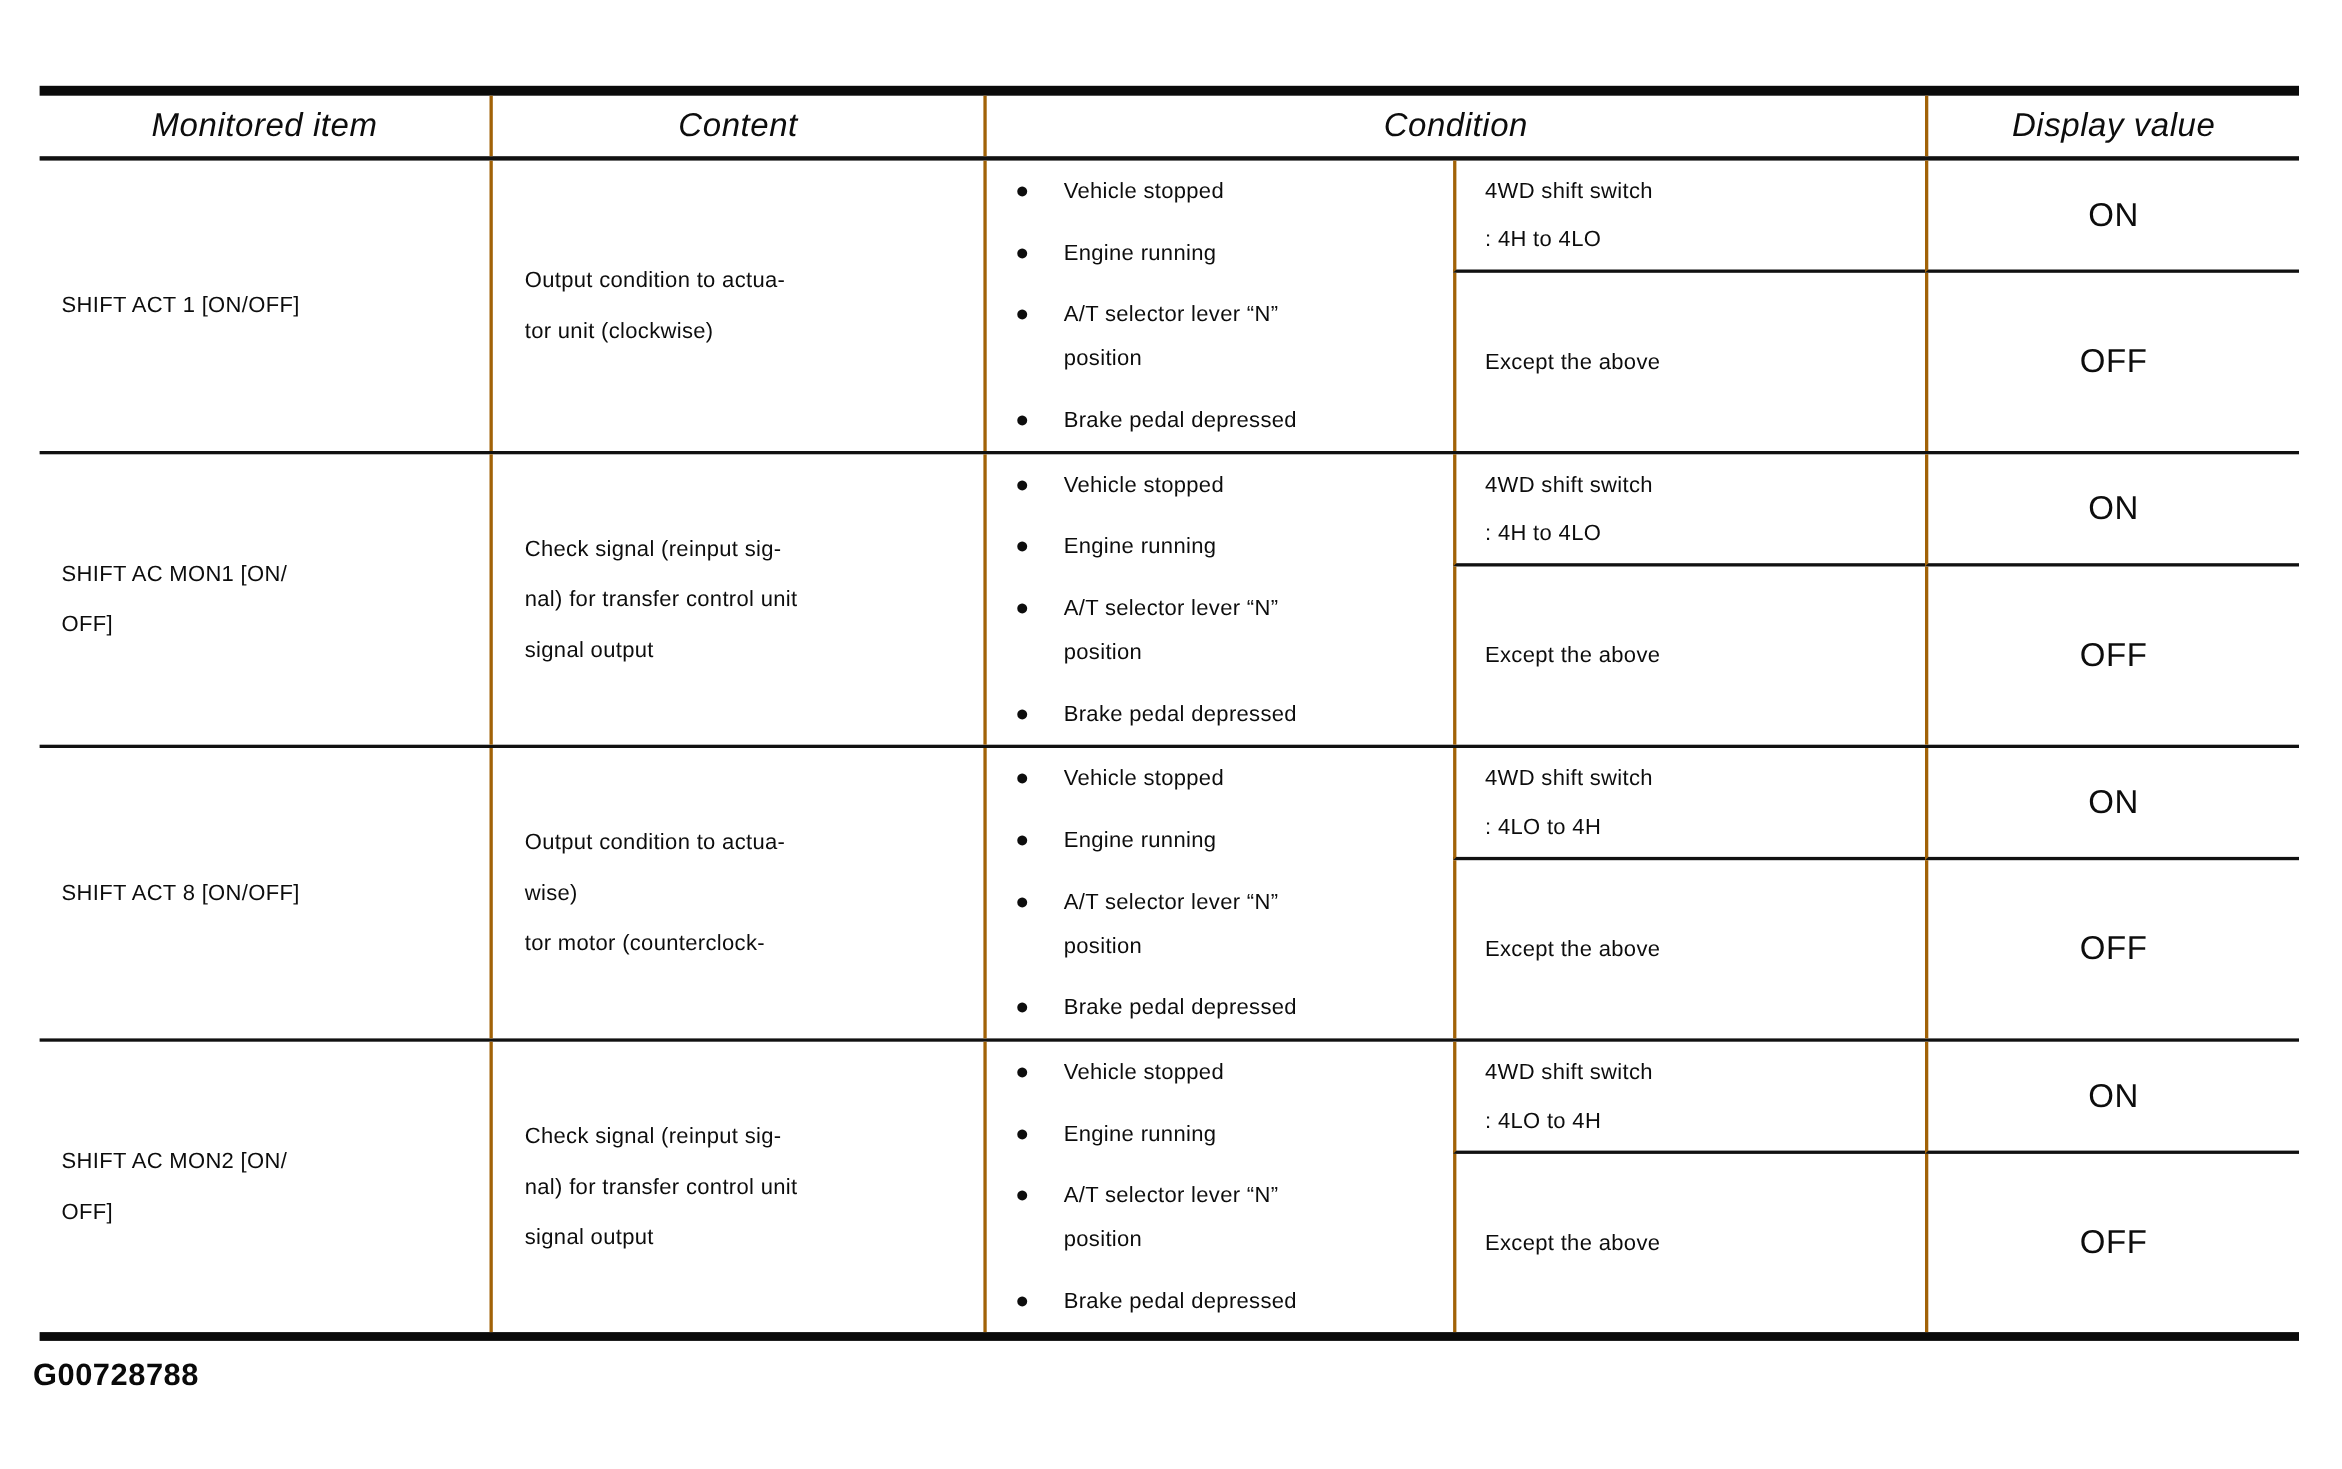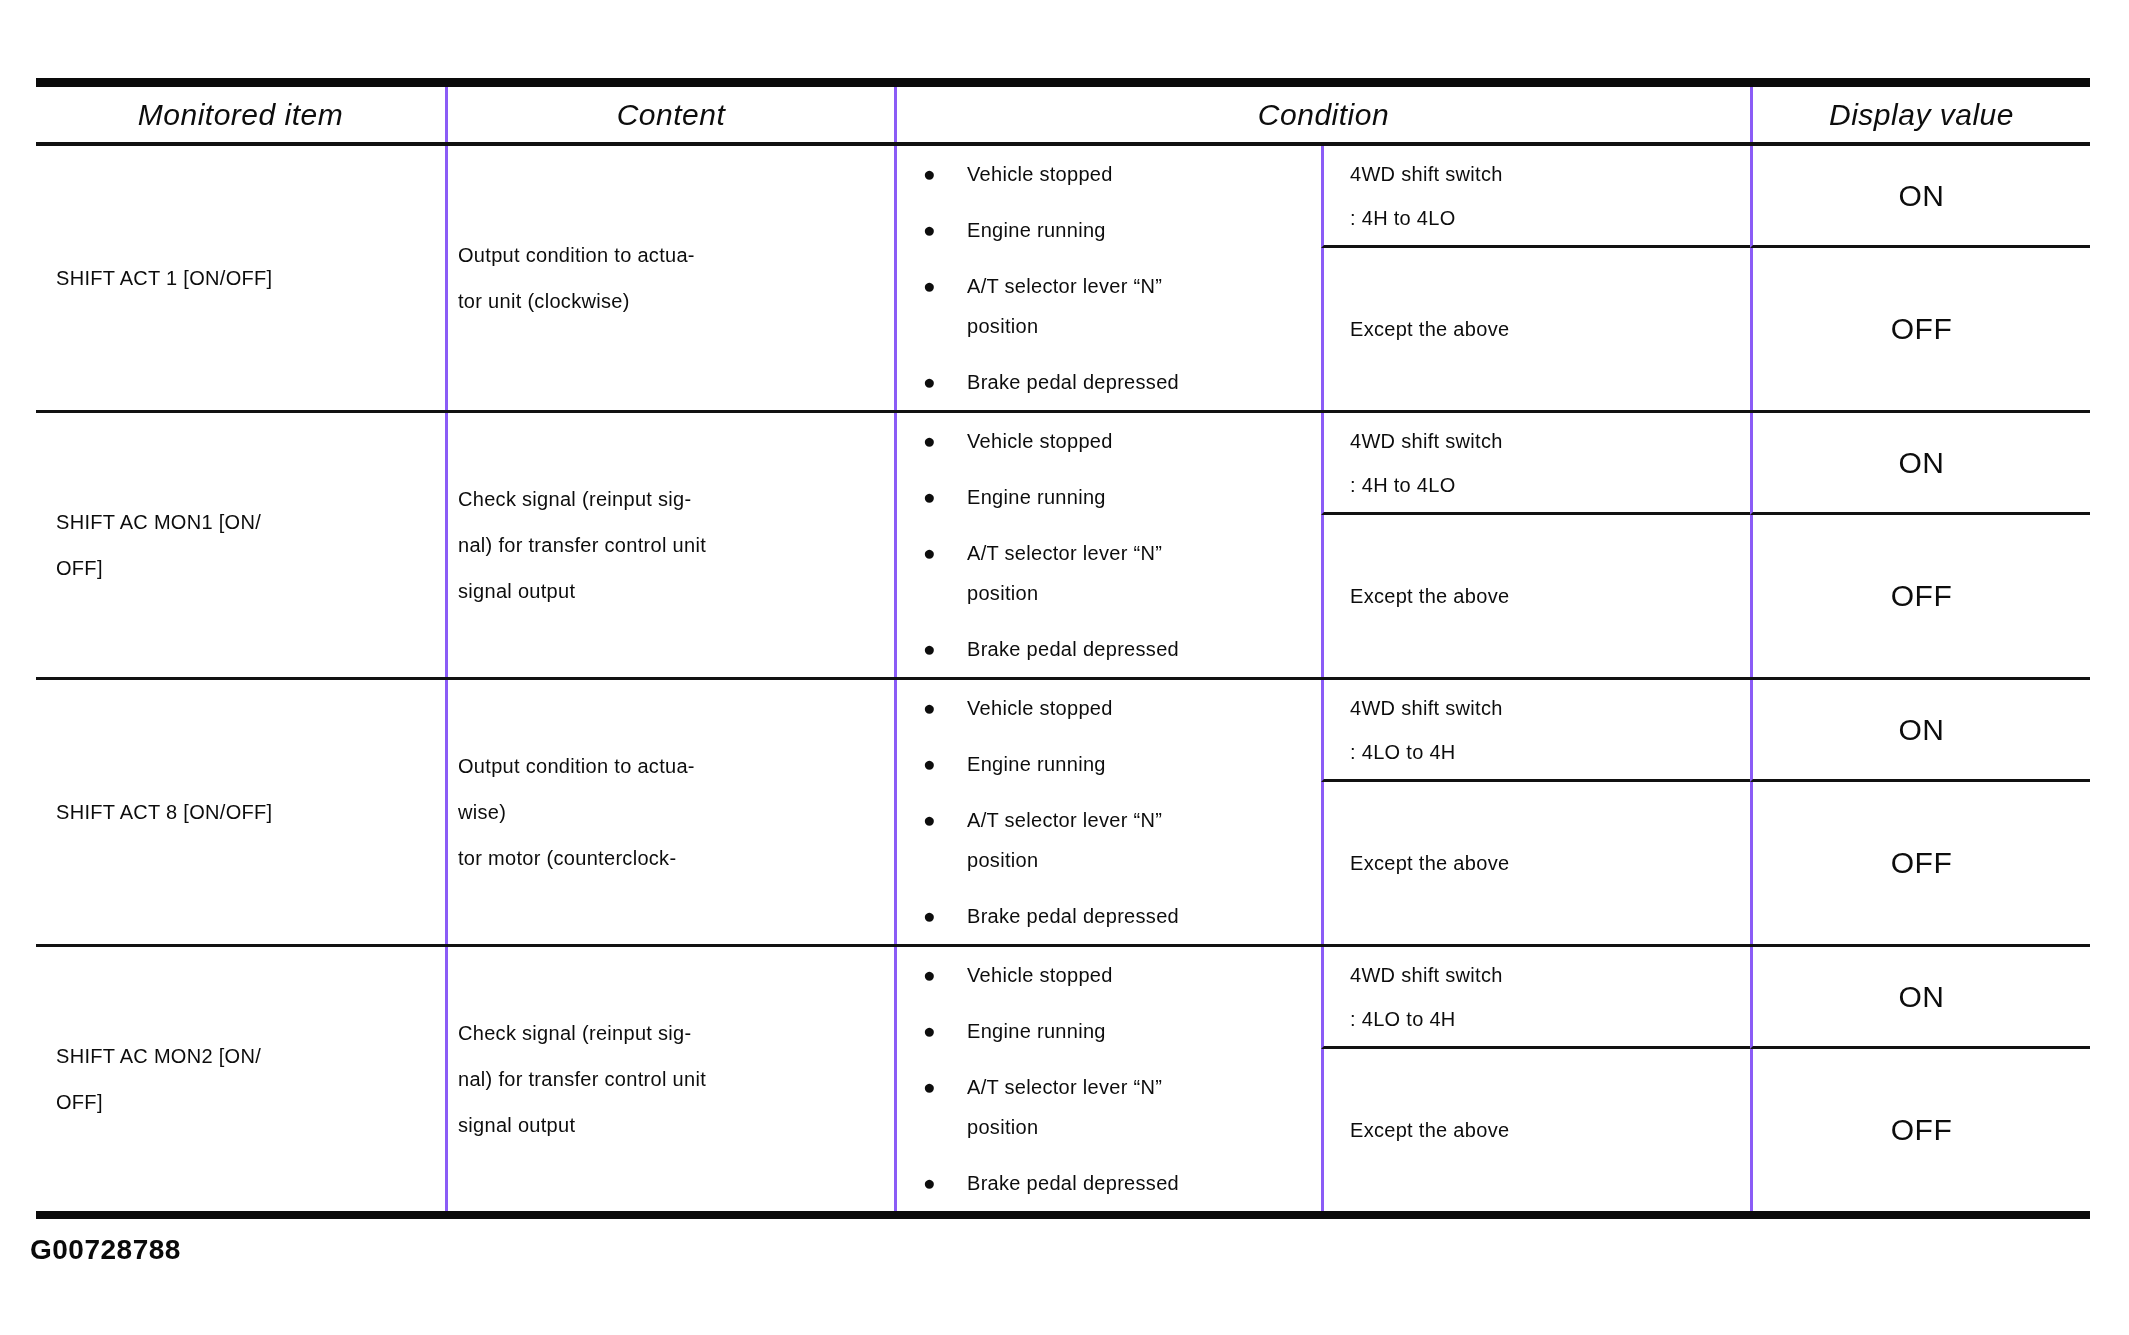--- a/index.html
+++ b/index.html
@@ -43,21 +43,21 @@
   
   .body-row {
     display: grid;
     grid-template-columns: 409px 449px 427px 429px 340px;
     grid-template-rows: 102px 1fr;
     height: 264px;
     border-bottom: 3px solid #111;
   }
   .body-row:last-child { border-bottom: none; }
   .cell { box-sizing: border-box; }
-  .bl { border-left: 3px solid #8b5cf6; }
+  .bl { border-left: 3px solid #a16207; }
   .bb { border-bottom: 3px solid #111; }
   .span2 { grid-row: 1 / 3; }
   .r1 { grid-row: 1; }
   .r2 { grid-row: 2; }
   .c1 { grid-column: 1; }
   .c2 { grid-column: 2; }
   .c3 { grid-column: 3; }
   .c4 { grid-column: 4; }
   .c5 { grid-column: 5; }
 
@@ -68,21 +68,21 @@
   }
   .ln {
     font-size: 20px;
     line-height: 46px;
     letter-spacing: 0.3px;
     white-space: nowrap;
   }
   .ln:empty { display: none; }
 
   .cell-item  { padding-left: 20px; }
-  .cell-content { padding-left: 10px; }
+  .cell-content { padding-left: 29px; }
 
   
   .cell-bullets {
     padding-left: 26px;
     display: flex;
     flex-direction: column;
     justify-content: center;
   }
   .bullet-item {
     display: flex;

